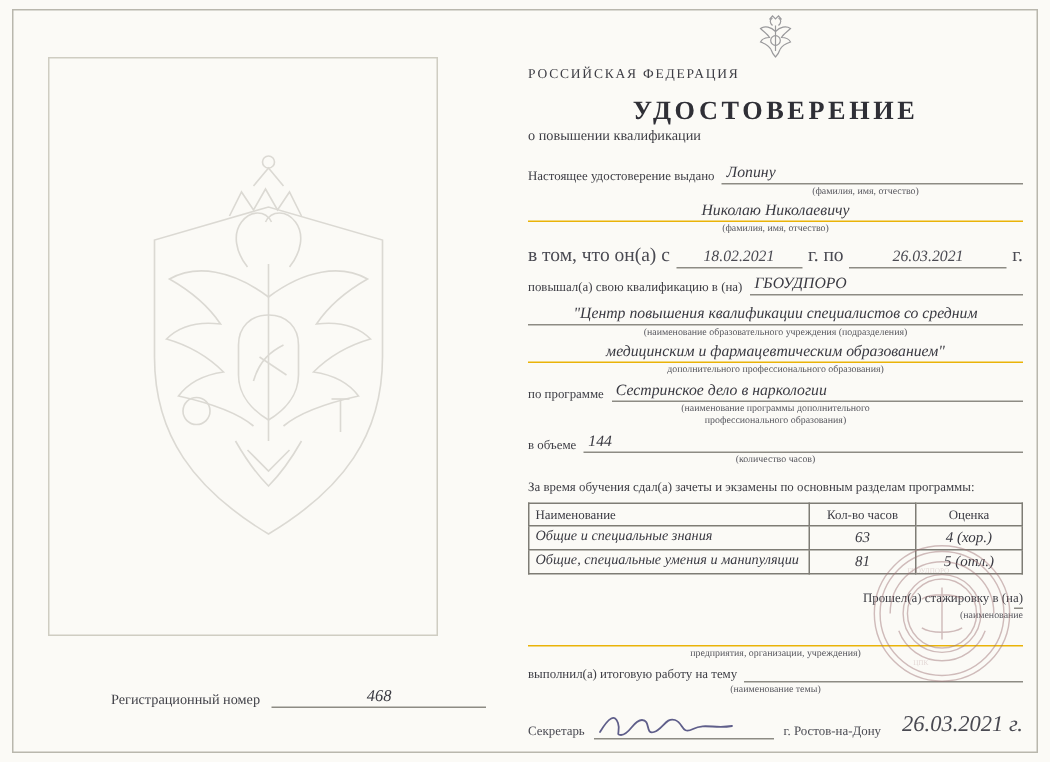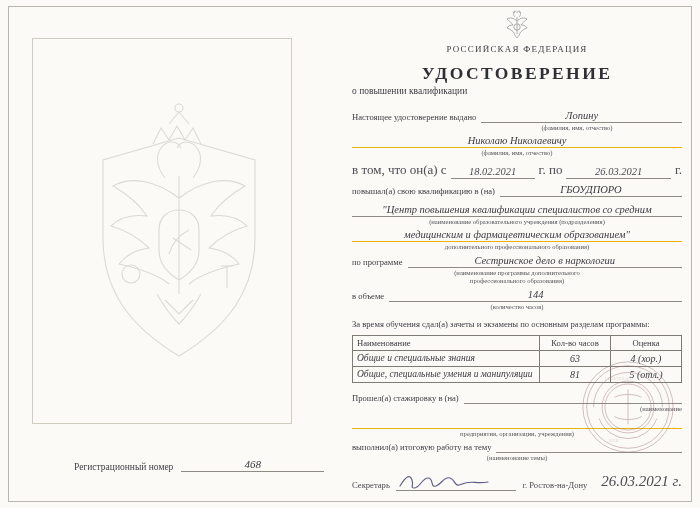--- a/index.html
+++ b/index.html
@@ -90,21 +90,21 @@
   }
   .emblem-top {
     width: 26px;
     height: 30px;
     margin: 0 auto 4px auto;
     opacity: 0.55;
   }
   .emblem-top svg { display:block; width:100%; height:100%; }
 
   .fed-title {
-    text-align: center;
+    text-align: left;
     font-size: 9px;
     letter-spacing: 1.2px;
     color: #3d3d44;
     margin-bottom: 9px;
   }
   .doc-title {
     text-align: center;
     font-size: 17.5px;
     font-weight: bold;
     letter-spacing: 2.4px;
@@ -128,21 +128,20 @@
     font-size: 8.6px;
     color: #3d3d44;
     padding-bottom: 1px;
   }
   .fld .val {
     flex: 1;
     border-bottom: 1px solid #8d8b84;
     font-style: italic;
     font-size: 10.5px;
     color: #3a3a42;
-    text-align: center;
     padding: 0 3px 1px 3px;
     margin-left: 5px;
   }
   .caption {
     text-align: center;
     font-size: 6.6px;
     color: #55555c;
     margin-top: 1px;
   }
   .caption.right { text-align: right; }
@@ -357,21 +356,21 @@
           <td class="mark">4 (хор.)</td>
         </tr>
         <tr>
           <td class="name">Общие, специальные умения и манипуляции</td>
           <td class="num">81</td>
           <td class="mark">5 (отл.)</td>
         </tr>
       </tbody>
     </table>
 
-    <div class="fld" style="margin-top:10px;">
+    <div class="fld" style="margin-top:10px;flex-direction:column;">
       <span class="lbl">Прошел(а) стажировку в (на)</span>
       <span class="val"></span>
     </div>
     <div class="caption right">(наименование</div>
     <div class="line-full">&nbsp;</div>
     <div class="caption">предприятия, организации, учреждения)</div>
 
     <div class="fld">
       <span class="lbl">выполнил(а) итоговую работу на тему</span>
       <span class="val"></span>

